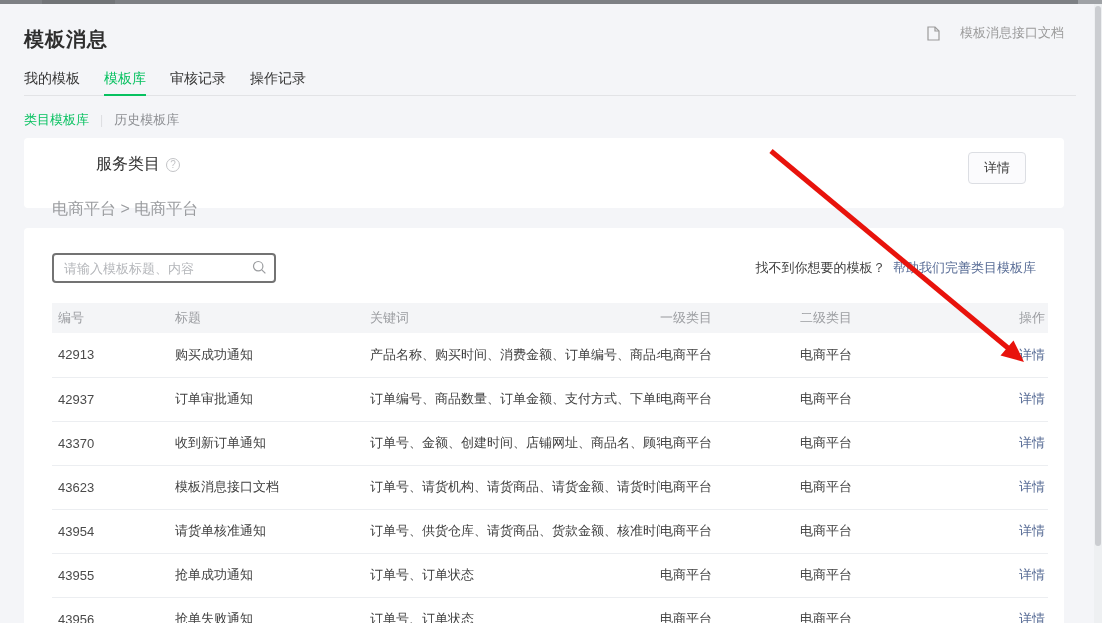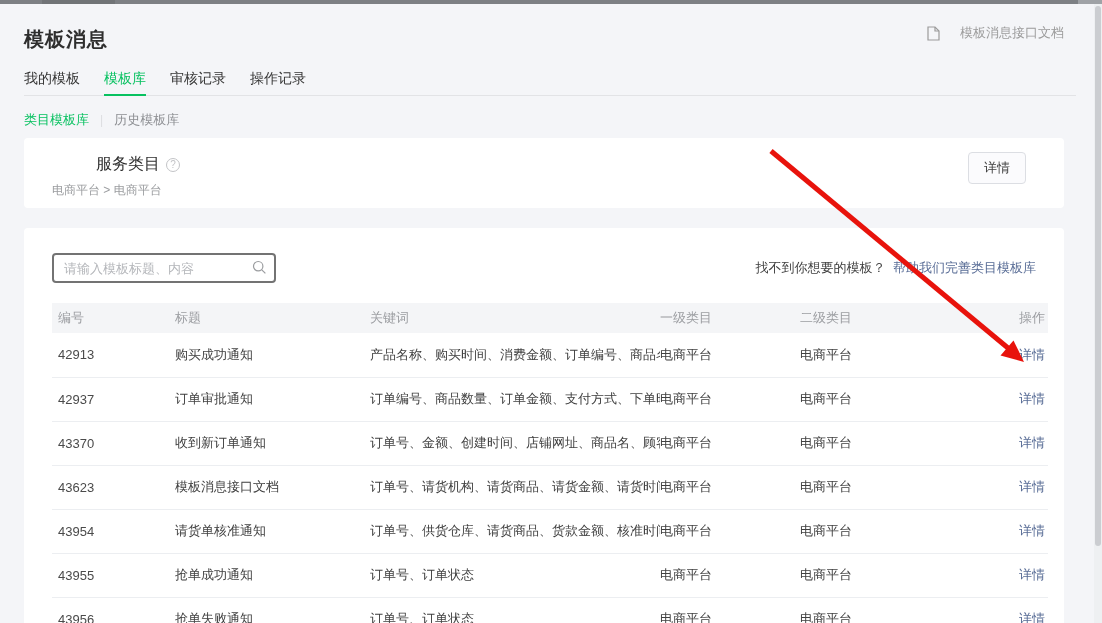--- a/index.html
+++ b/index.html
@@ -34,21 +34,21 @@
   
   .card { position:absolute; left:24px; width:1040px; background:#ffffff; border-radius:4px; }
   .card-category { top:138px; height:70px; }
   .card-table { top:228px; height:500px; border-radius:4px 4px 0 0; }
 
   .cat-inner { padding:16px 28px 0 28px; position:relative; height:100%; }
   .cat-title-row { display:flex; align-items:center; gap:6px;margin-left:44px; }
   .cat-title { font-size:16px; color:#2e2e2e; }
   .help-icon { width:14px; height:14px; border:1px solid #c3c4c7; border-radius:50%; color:#c3c4c7;
     font-size:10px; line-height:12px; text-align:center; display:inline-block; }
-  .cat-breadcrumb { margin-top:7px; font-size:12px; color:#9a9c9f; }
+  .cat-breadcrumb { margin-top:24px; font-size:16px; color:#9a9c9f; }
   .detail-btn { position:absolute; right:38px; top:14px; font-size:13px; color:#3f3f3f;
     background:#fbfbfd; border:1px solid #dcdee3; border-radius:4px; padding:6px 15px; cursor:pointer; }
 
   
   .table-inner { padding:25px 28px 0 28px; }
   .toolbar { display:flex; justify-content:space-between; align-items:center; }
   .search-box { position:relative; width:224px; }
   .search-input { width:224px; height:30px; border:2px solid #737373; border-radius:4px;
     padding:0 30px 0 10px; font-size:13px; color:#a21caf; outline:none; background:#fff;
     font-family:"Liberation Sans","DejaVu Sans",sans-serif; }

